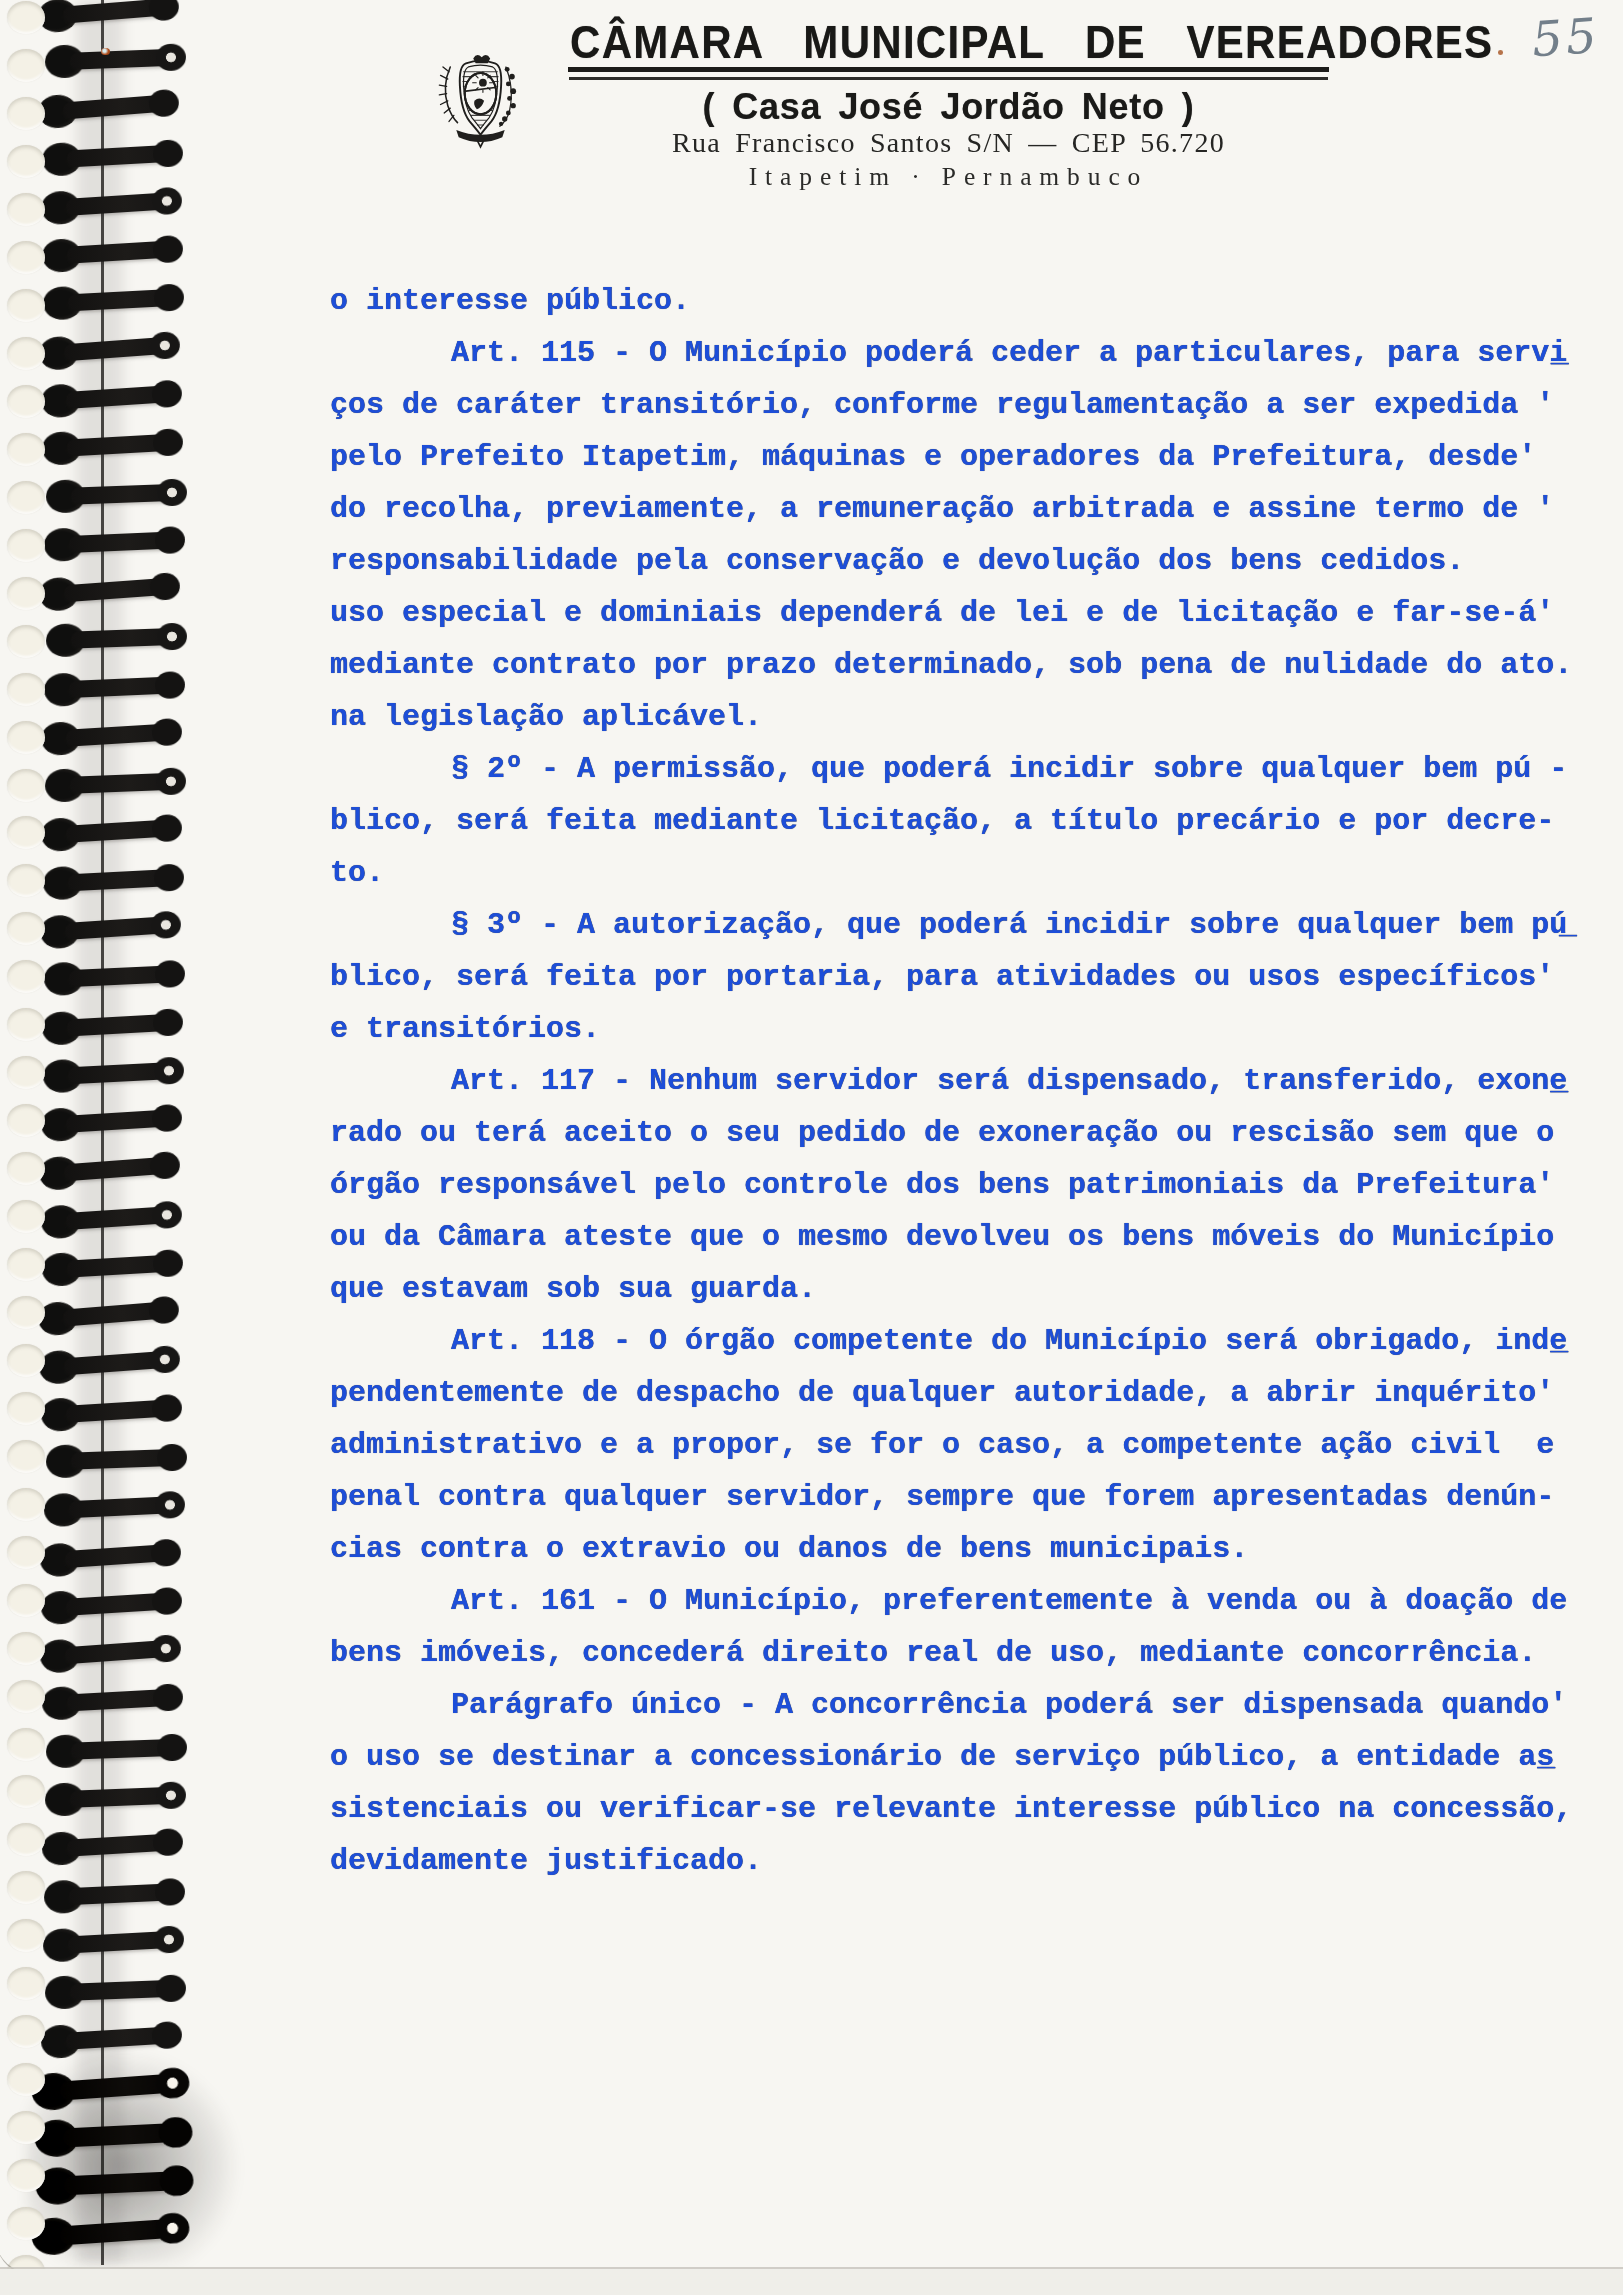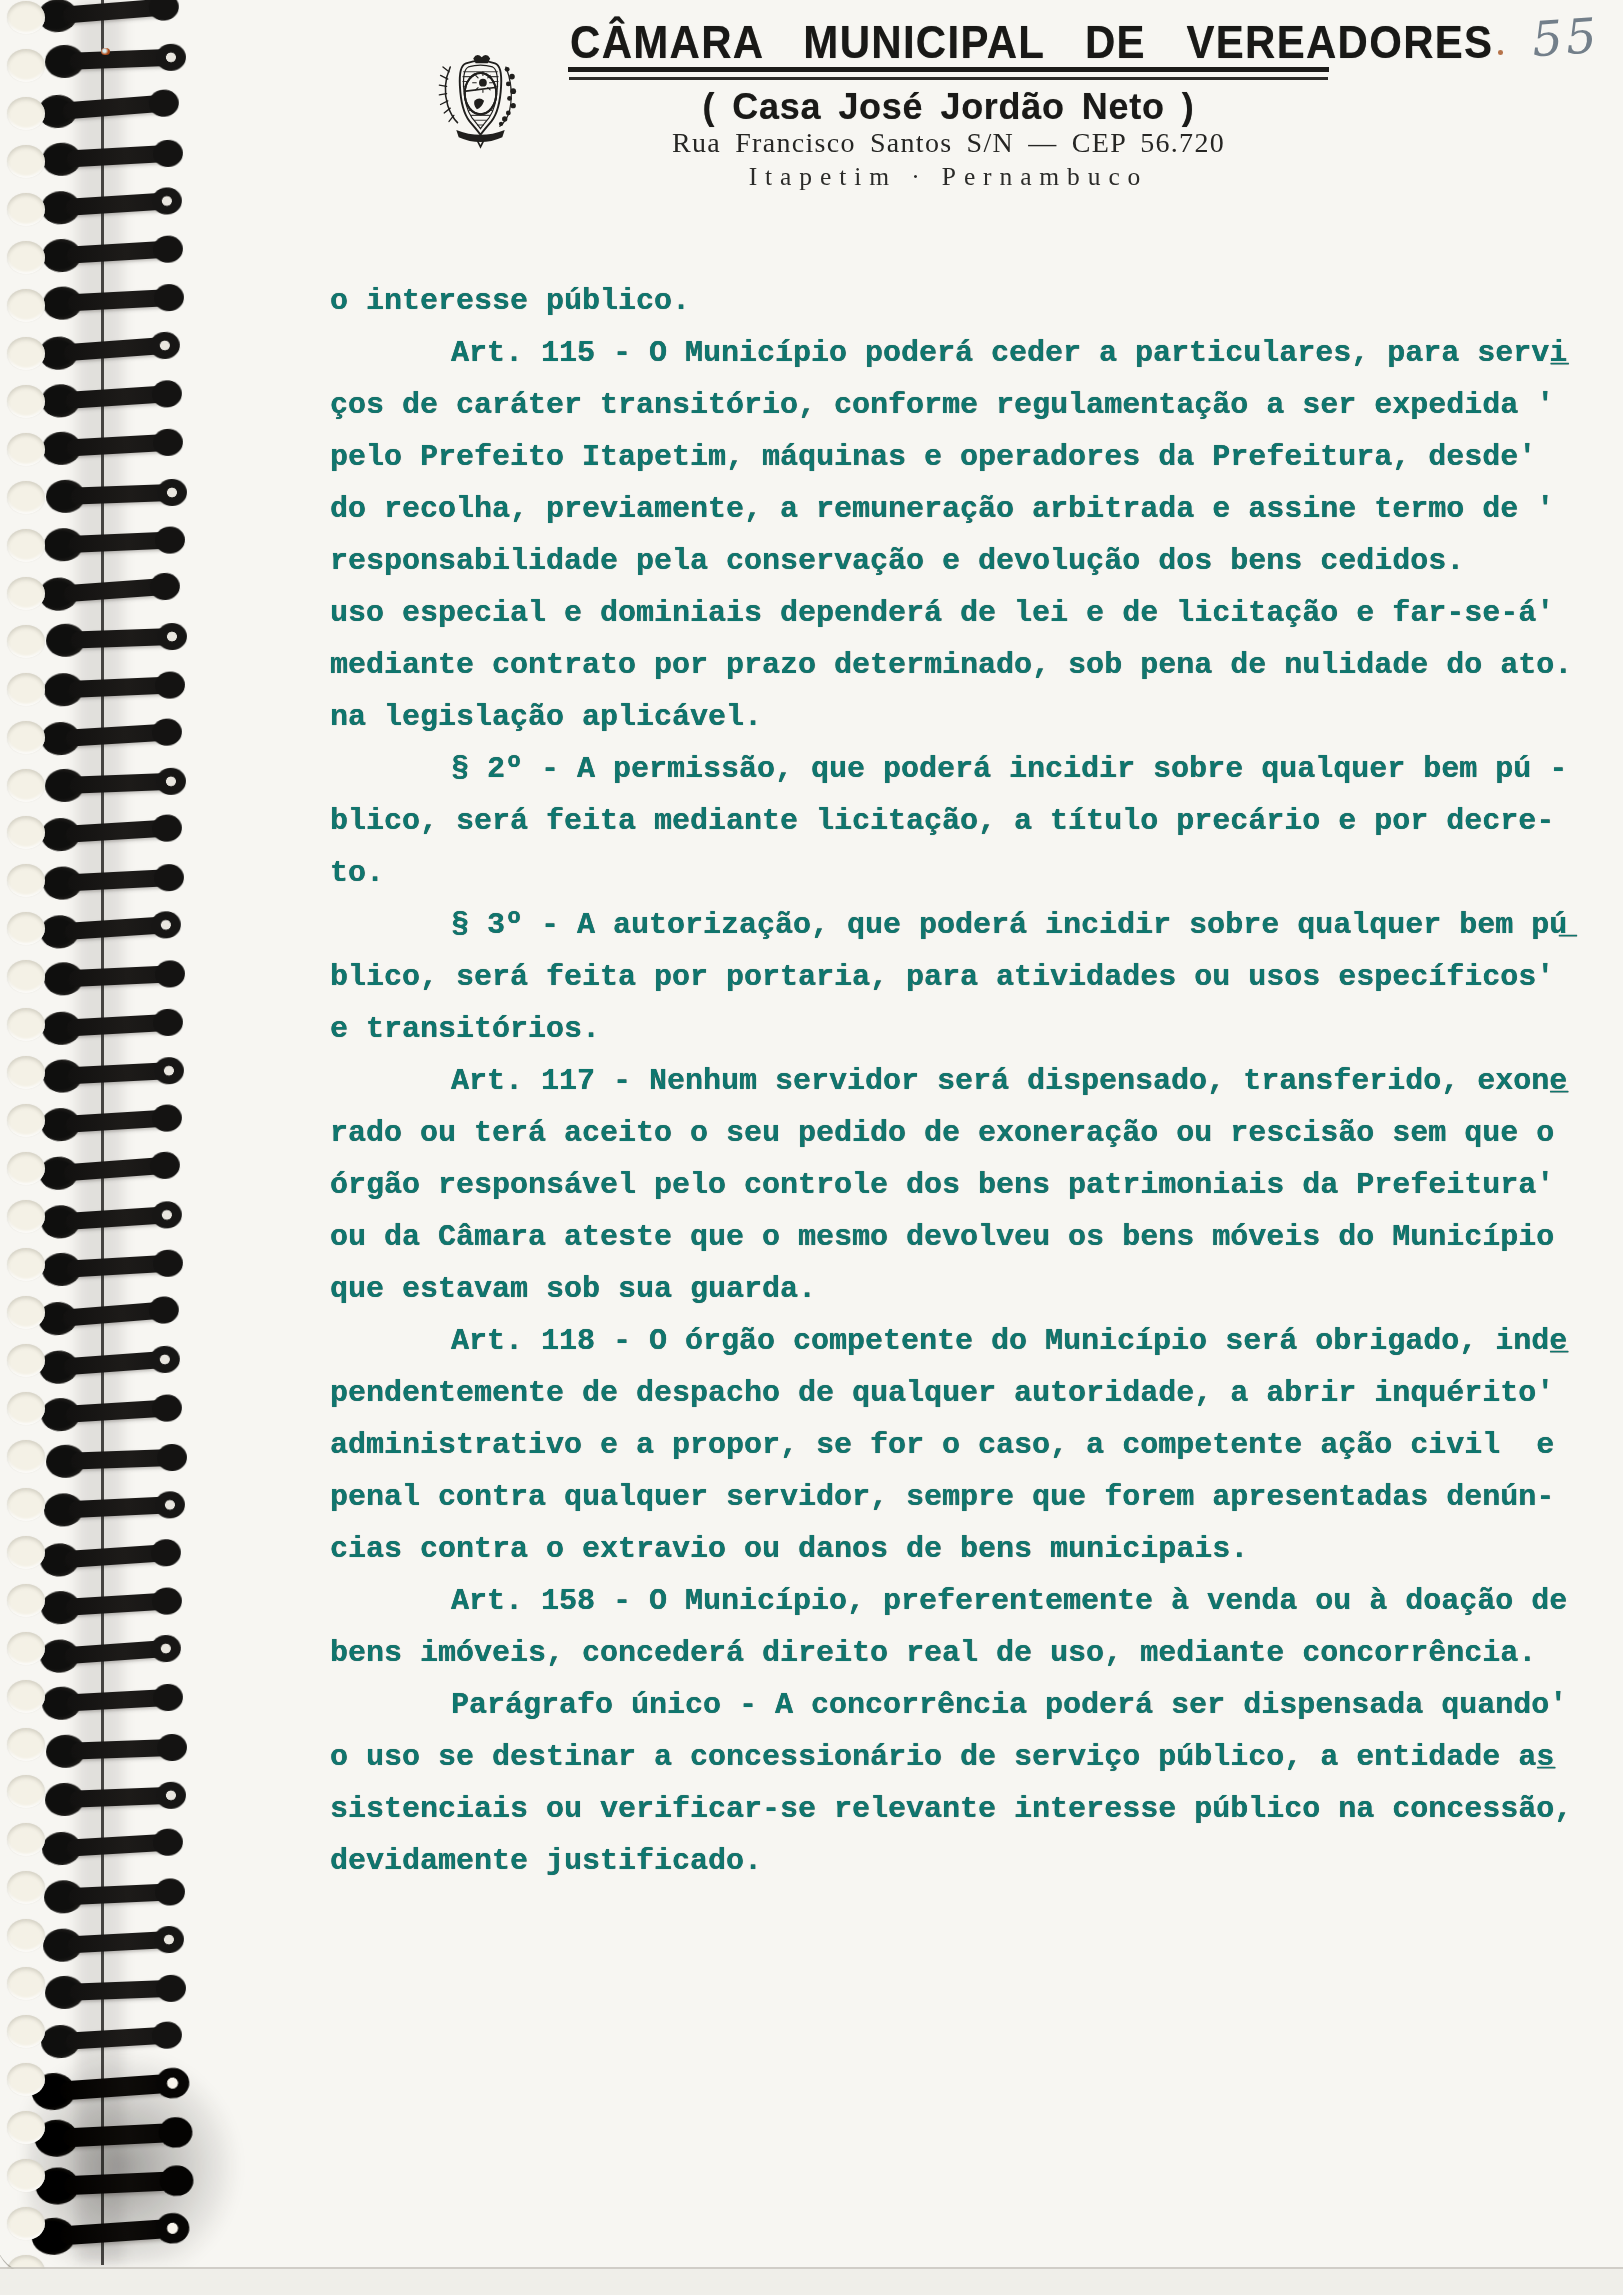--- a/index.html
+++ b/index.html
@@ -55,21 +55,21 @@
     letter-spacing:1.3px;word-spacing:5.9px;}
   .city{position:absolute;left:0;top:162px;width:1871px;text-align:center;white-space:nowrap;
     font-family:"Liberation Serif",serif;font-size:25.5px;color:#2b2b29;letter-spacing:7.9px;}
   .page-num{position:absolute;left:1532px;top:9.2px;
     font-family:"DejaVu Serif",serif;font-style:italic;font-size:48px;color:#5d6b78;
     letter-spacing:3.3px;transform:rotate(-4deg);opacity:.85;}
   
   .doc-body{position:absolute;left:330px;top:275px;width:1282px;}
   .line{height:52px;line-height:52px;white-space:pre;
     font-family:"Liberation Mono","DejaVu Sans Mono",monospace;
-    font-weight:700;font-size:30px;color:#0f766e;
+    font-weight:700;font-size:30px;color:#1d4ed8;
     text-shadow:0 0 0.7px rgba(20,20,19,.65), 0.3px 0.3px 0 rgba(20,20,19,.35);}
   .line.indent{padding-left:121px;}
 </style>
 </head>
 <body>
 
 <div class="page">
 
   <div class="binding">
     <div class="bind-smear"></div>
@@ -437,21 +437,21 @@
       <div class="line indent">Art. 117 - Nenhum servidor será dispensado, transferido, exone̲</div>
       <div class="line">rado ou terá aceito o seu pedido de exoneração ou rescisão sem que o</div>
       <div class="line">órgão responsável pelo controle dos bens patrimoniais da Prefeitura'</div>
       <div class="line">ou da Câmara ateste que o mesmo devolveu os bens móveis do Município</div>
       <div class="line">que estavam sob sua guarda.</div>
       <div class="line indent">Art. 118 - O órgão competente do Município será obrigado, inde̲</div>
       <div class="line">pendentemente de despacho de qualquer autoridade, a abrir inquérito'</div>
       <div class="line">administrativo e a propor, se for o caso, a competente ação civil  e</div>
       <div class="line">penal contra qualquer servidor, sempre que forem apresentadas denún-</div>
       <div class="line">cias contra o extravio ou danos de bens municipais.</div>
-      <div class="line indent">Art. 158 - O Município, preferentemente à venda ou à doação de</div>
+      <div class="line indent">Art. 161 - O Município, preferentemente à venda ou à doação de</div>
       <div class="line">bens imóveis, concederá direito real de uso, mediante concorrência.</div>
       <div class="line indent">Parágrafo único - A concorrência poderá ser dispensada quando'</div>
       <div class="line">o uso se destinar a concessionário de serviço público, a entidade as̲</div>
       <div class="line">sistenciais ou verificar-se relevante interesse público na concessão,</div>
       <div class="line">devidamente justificado.</div>
     </div>
 
   <div class="corner-curl"></div>
   <div class="page-edge"></div>
   <div class="below-edge"></div>

